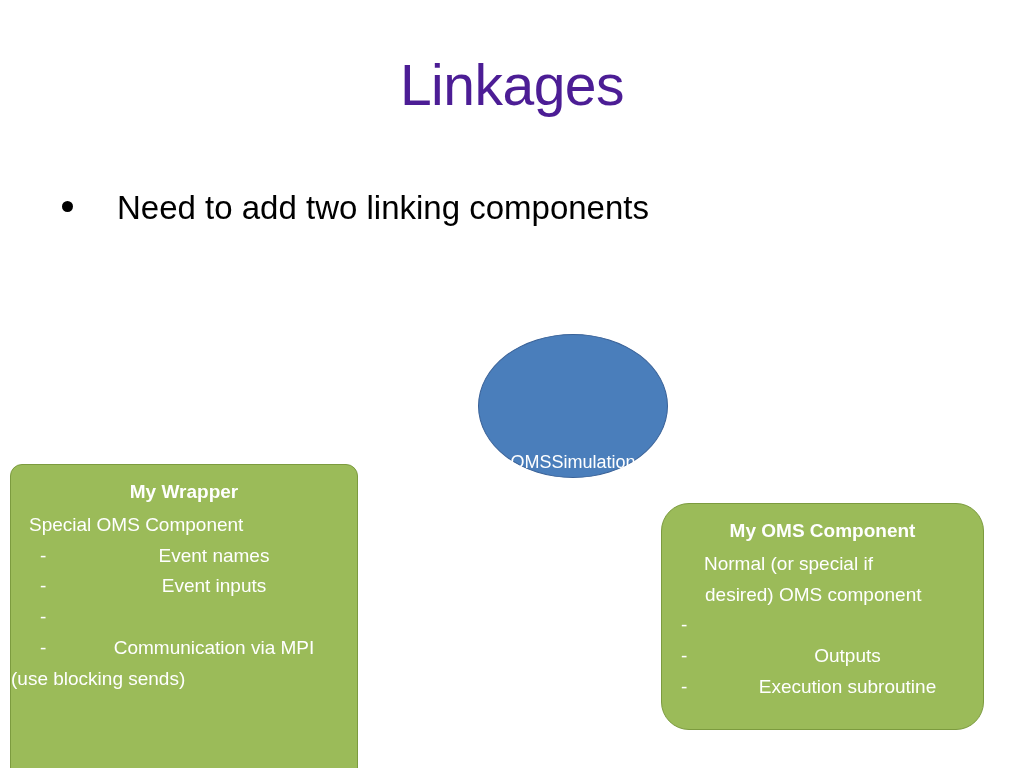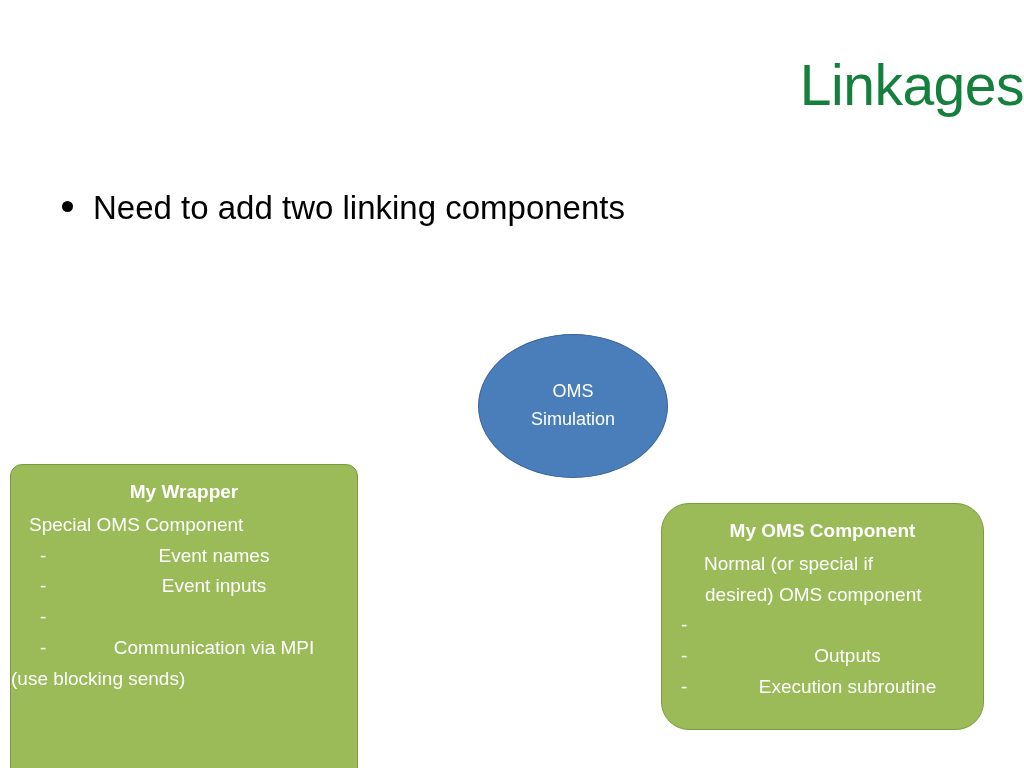--- a/index.html
+++ b/index.html
@@ -16,24 +16,24 @@
     font-family: "Liberation Sans", sans-serif;
     -webkit-font-smoothing: antialiased;
   }
 
   
   #slide-title {
     position: absolute;
     left: 0;
     top: 54px;
     width: 1024px;
-    text-align: right;
+    text-align: center;
     font-size: 57px;
     font-weight: 400;
-    color: #15803d;
+    color: #4c1d95;
     letter-spacing: -0.5px;
     line-height: 1.1;
   }
 
   
   .bullet-row {
     position: absolute;
     left: 62px;
     top: 188px;
     display: flex;
@@ -43,42 +43,42 @@
     width: 11px;
     height: 11px;
     border-radius: 50%;
     background: #000000;
     display: inline-block;
     position: relative;
     top: -7px;
     flex: none;
   }
   .bullet-text {
-    margin-left: 20px;
+    margin-left: 44px;
     font-size: 33px;
     color: #000000;
     font-weight: 400;
     white-space: nowrap;
     line-height: 1.2;
   }
 
   
   #oms-ellipse {
     position: absolute;
     left: 478px;
     top: 334px;
     width: 190px;
     height: 144px;
     border-radius: 50%;
     background: #4A7EBB;
     border: 1.5px solid #3A6298;
     box-sizing: border-box;
     display: flex;
-    flex-direction: column;
-    align-items: center;
+    flex-direction: row;
+    align-items: flex-end;
     justify-content: center;
     color: #ffffff;
     font-size: 18px;
     line-height: 1.55;
     text-align: center;
   }
   #oms-ellipse span { display: block; }
 
   
   .green-box {

